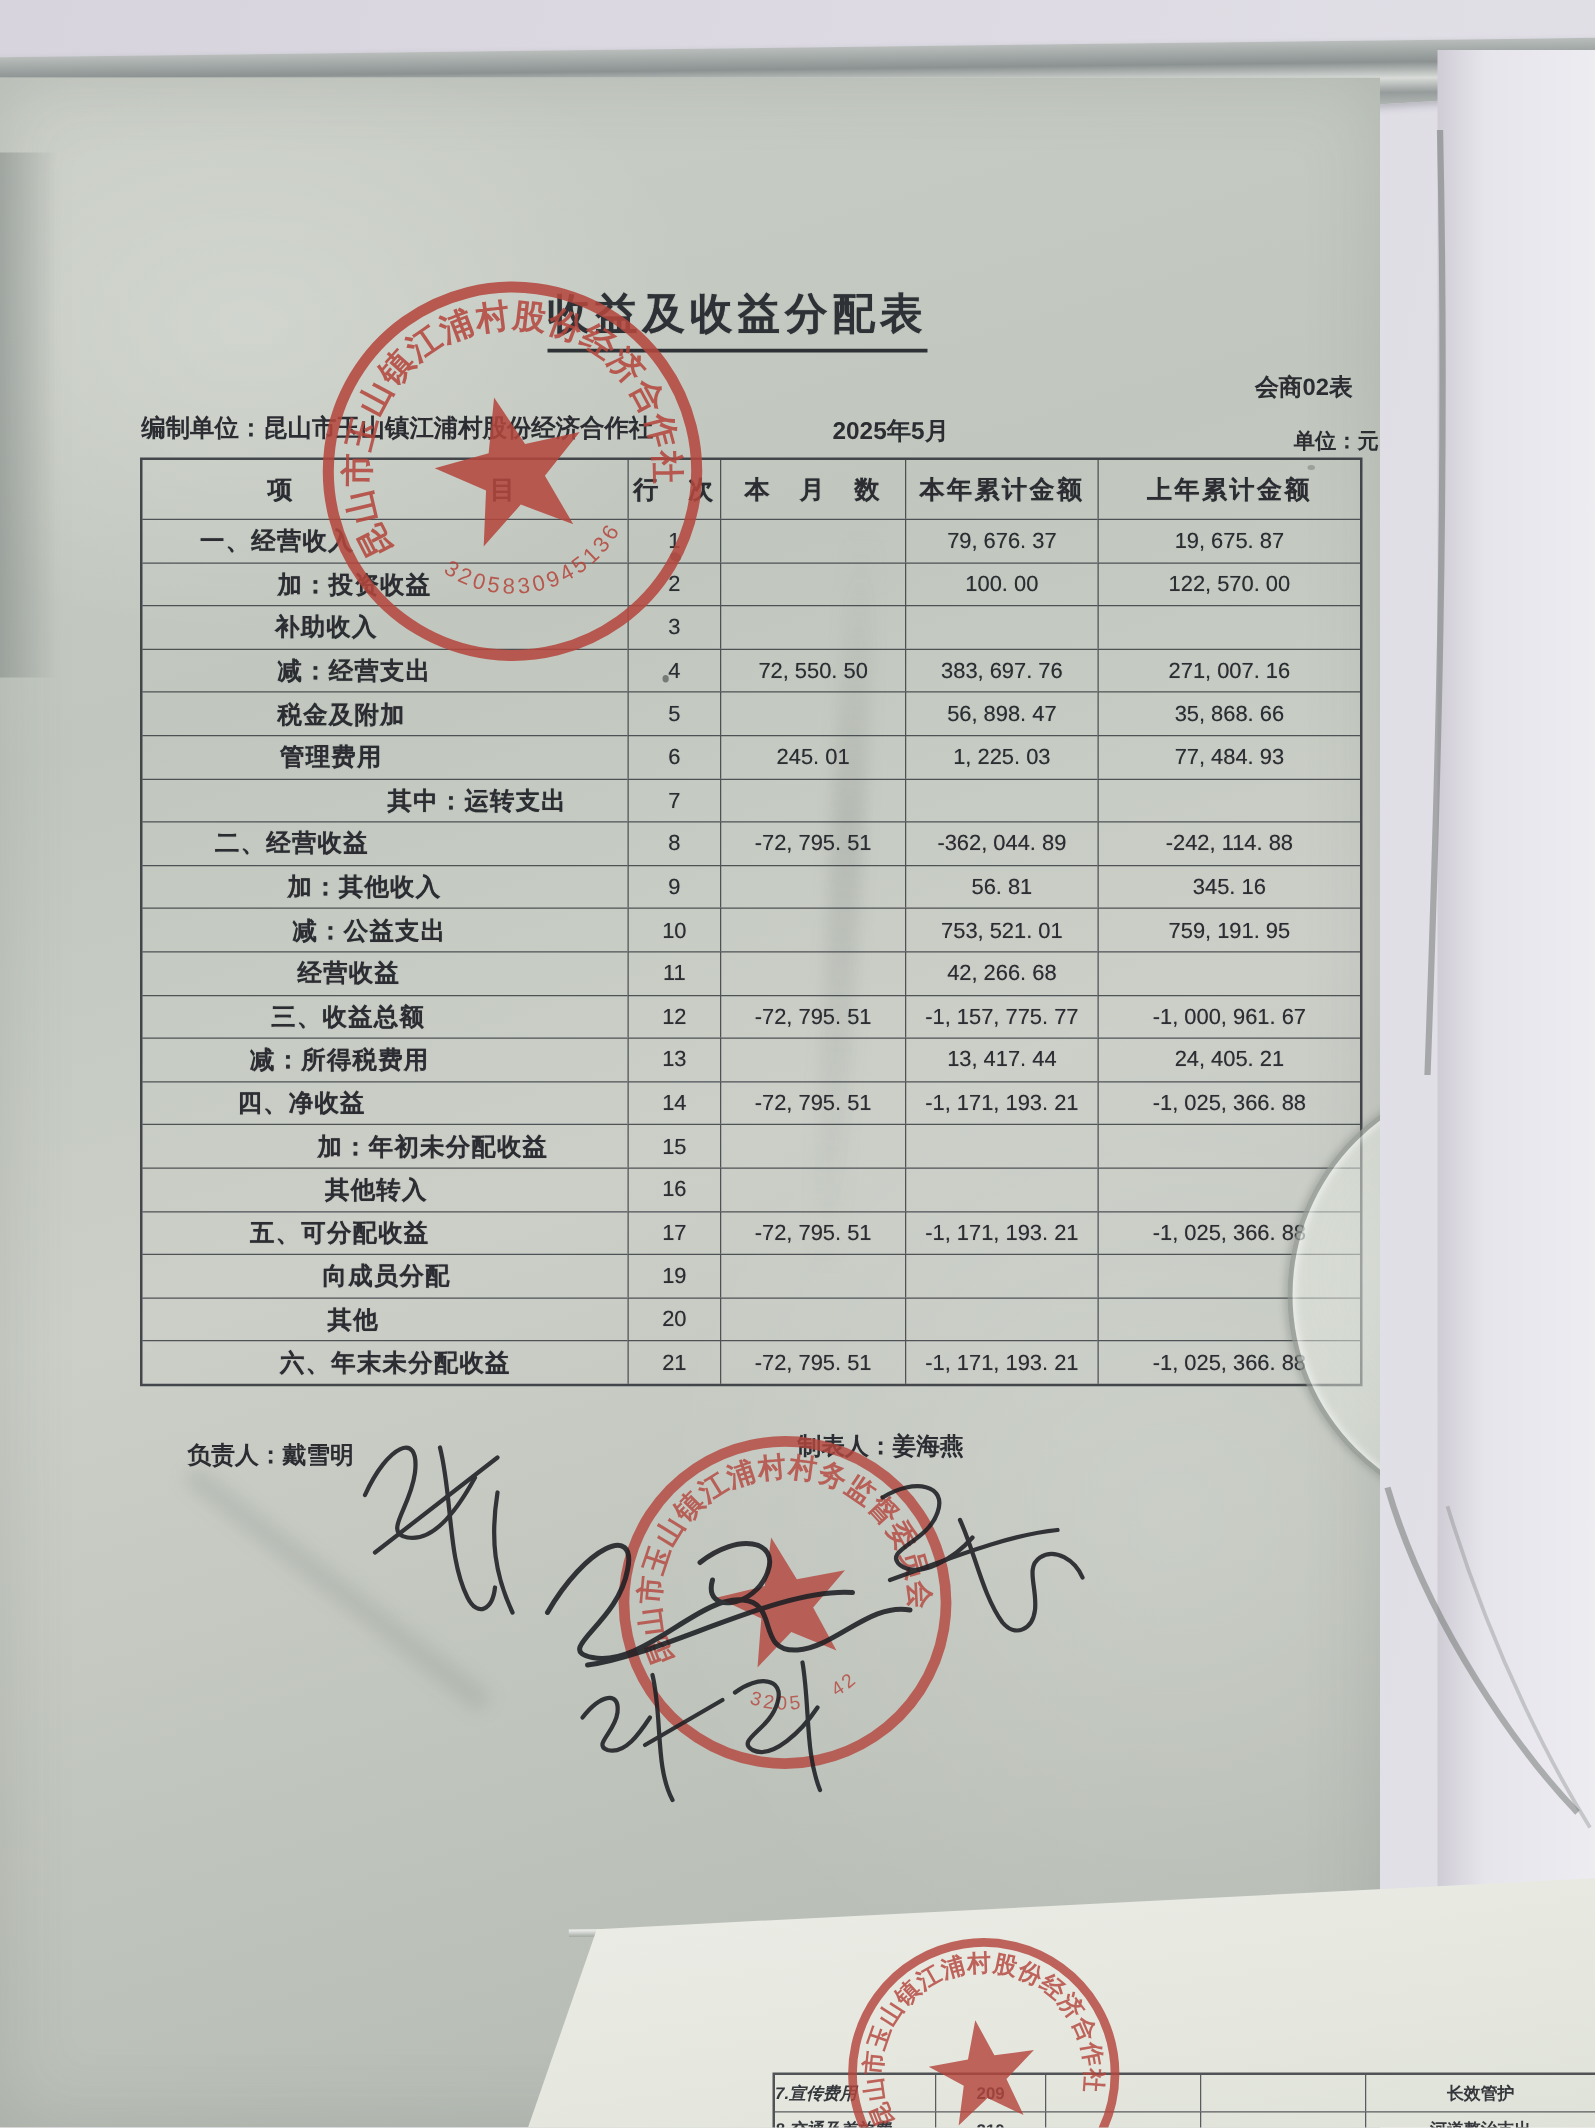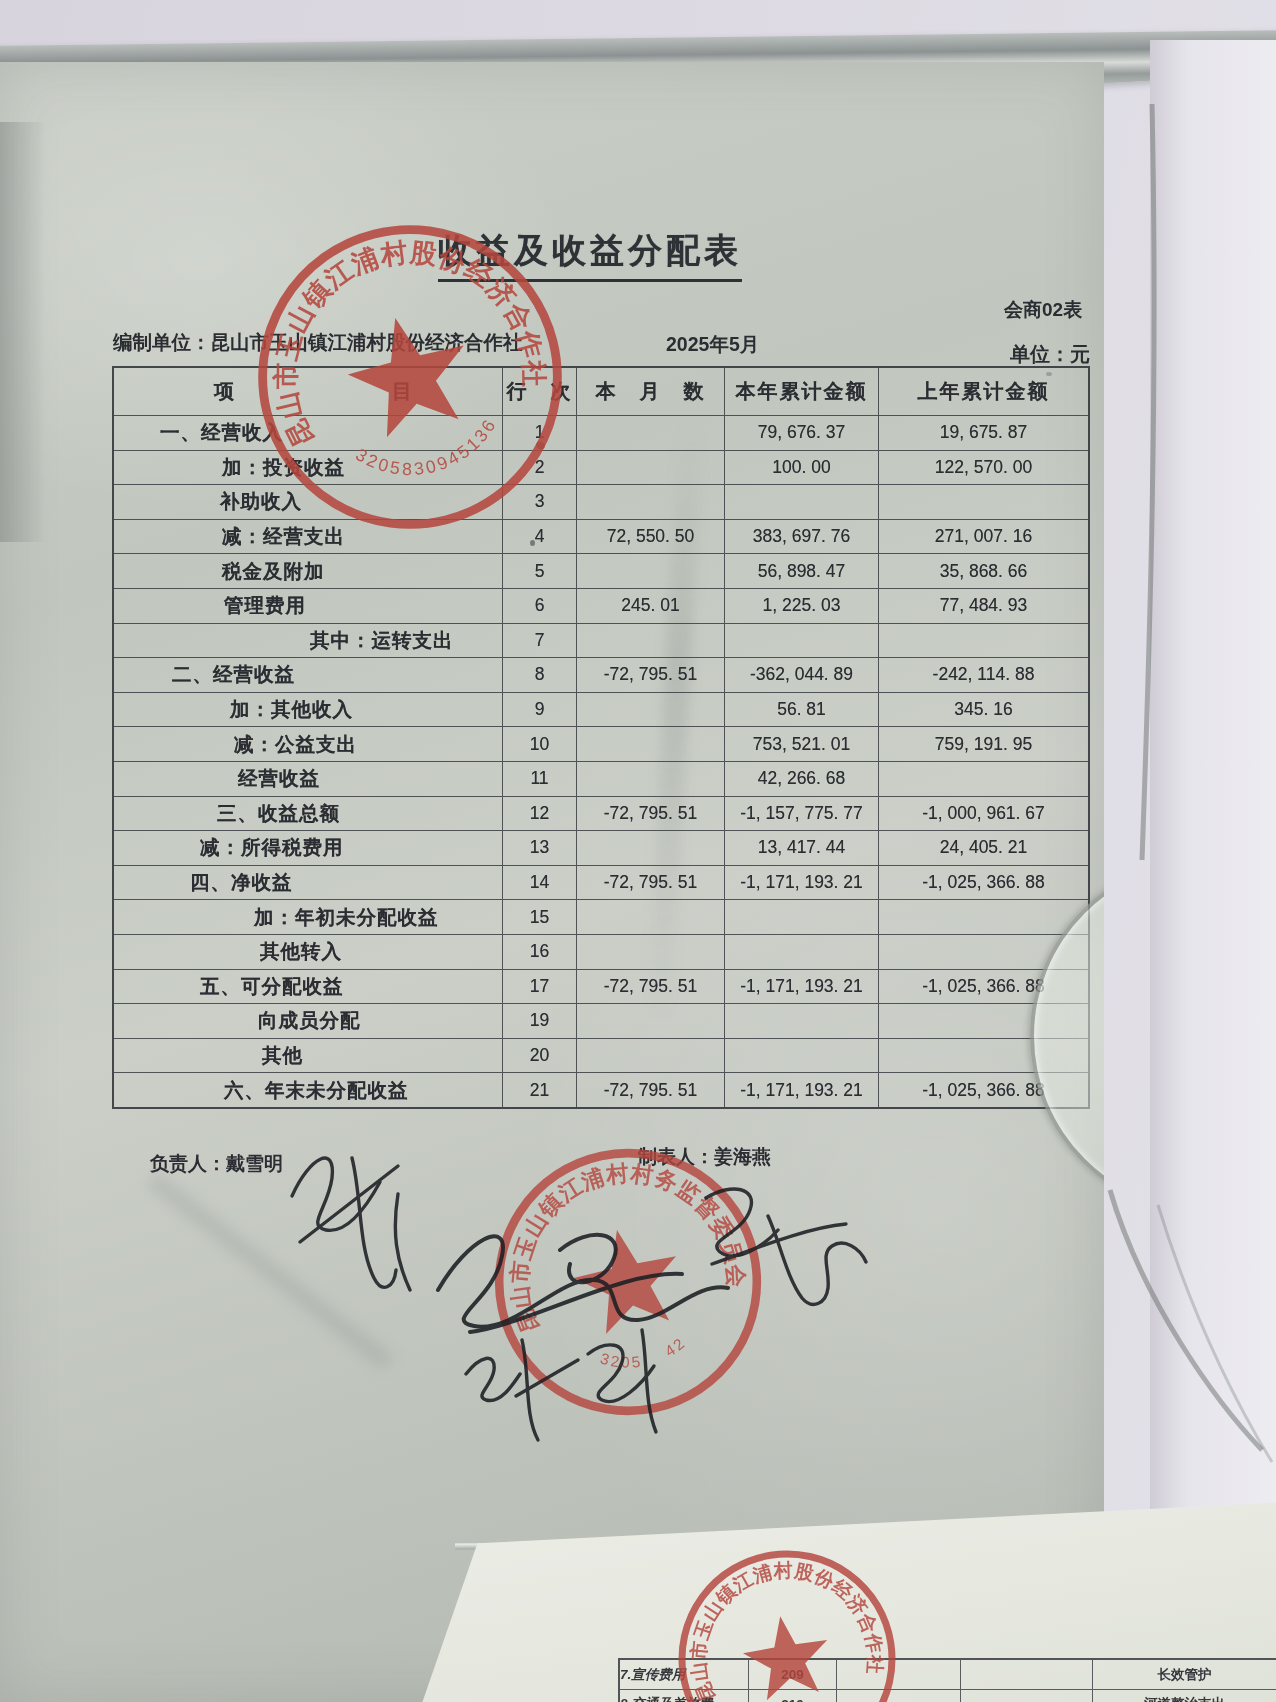--- a/index.html
+++ b/index.html
@@ -55,21 +55,21 @@
   }
   
   .doc-title{
     left:438px;top:228px;font-size:34px;font-weight:700;letter-spacing:4px;
     color:#2e3136;border-bottom:3.2px solid #2e3136;padding-bottom:5px;
     text-shadow:0 0 .7px rgba(46,49,54,.6);
   }
   .form-code{left:1004px;top:297px;font-size:19px;font-weight:600;}
   .org-line{left:113px;top:329px;font-size:19.5px;font-weight:600;}
   .period{left:666px;top:331px;font-size:19.5px;font-weight:600;}
-  .unit{left:1010px;top:341px;font-size:20px;font-weight:600;}
+  .unit{left:1035px;top:341px;font-size:17px;font-weight:600;}
   
   .mtable{
     left:112px;top:366px;width:978px;
     border:2.6px solid rgba(48,51,57,.88);
     box-sizing:border-box;
     text-shadow:0 0 .6px rgba(42,45,51,.55);
   }
   .trow,.thead{display:grid;grid-template-columns:388px 74px 148px 154px 1fr;}
   .thead{height:47px;}
   .trow{height:34.6px;}

